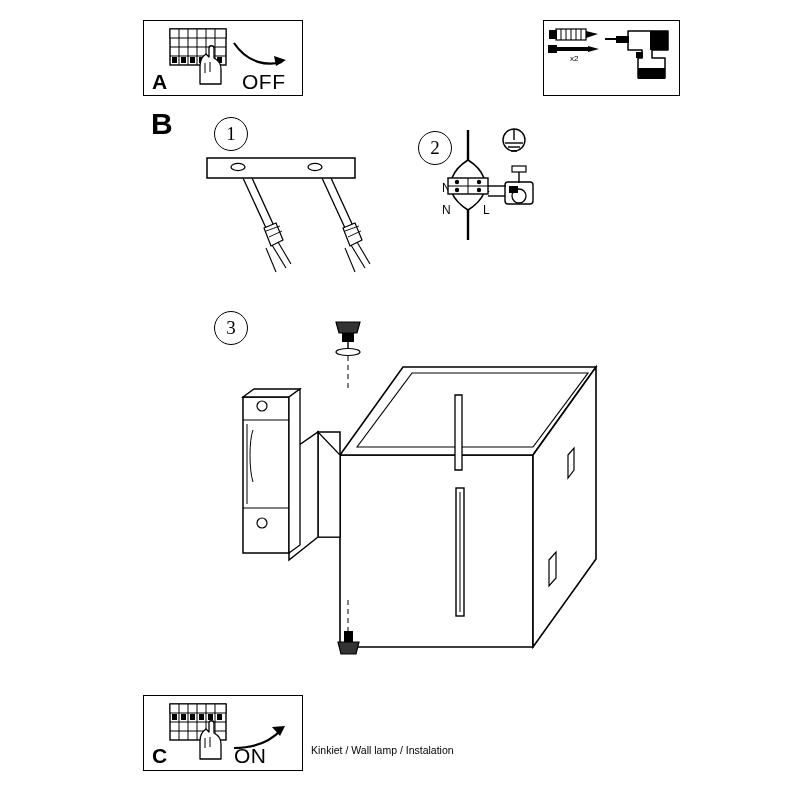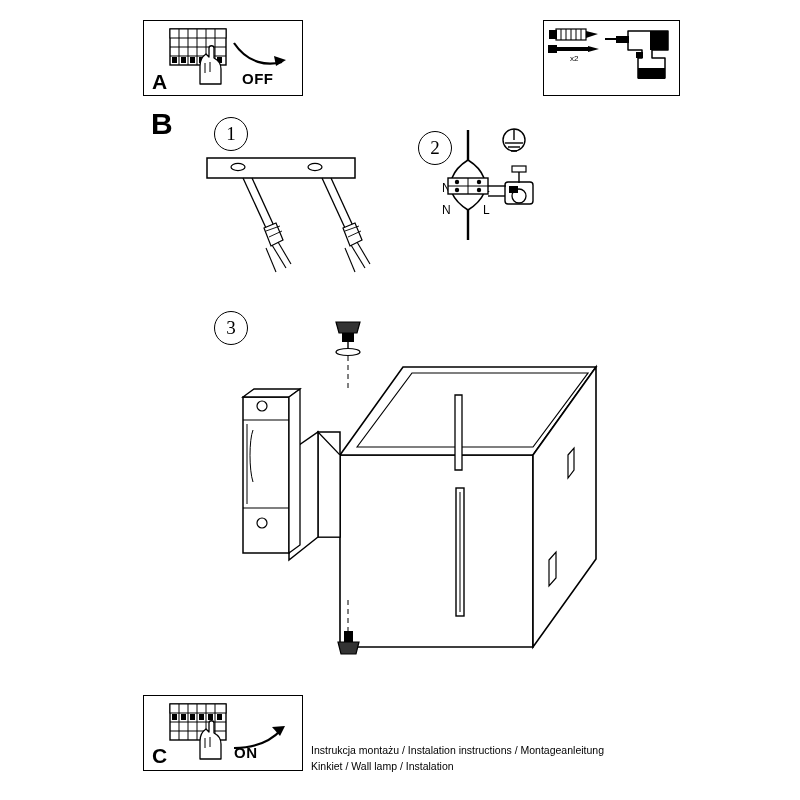--- a/index.html
+++ b/index.html
@@ -31,22 +31,22 @@
     font-size: 21px;
     font-weight: 700;
     font-family: "Liberation Sans", sans-serif;
   }
   .letter-big {
     font-size: 30px;
     font-weight: 700;
   }
   .onoff {
     position: absolute;
-    font-size: 15px;
-    font-weight: 700;
+    font-size: 21px;
+    font-weight: 400;
     letter-spacing: 0.5px;
   }
   .circ-num {
     position: absolute;
     width: 34px;
     height: 34px;
     border: 1.6px solid #000;
     border-radius: 50%;
     box-sizing: border-box;
     text-align: center;
@@ -96,21 +96,20 @@
   <div class="circ-num" style="left:214px; top:117px;">1</div>
   <div class="circ-num" style="left:418px; top:131px;">2</div>
   <div class="circ-num" style="left:214px; top:311px;">3</div>
 
   <div class="term-label" style="left:442px; top:181px;">N</div>
   <div class="term-label" style="left:483px; top:181px;">L</div>
   <div class="term-label" style="left:442px; top:203px;">N</div>
   <div class="term-label" style="left:483px; top:203px;">L</div>
 
   <div class="footer-text" style="left:311px; top:742px; width:440px;">
-    <div>Instrukcja montażu / Instalation instructions / Montageanleitung</div>
     <div>Kinkiet  / Wall lamp / Instalation</div>
   </div>
 
   <svg class="layer" viewBox="0 0 800 800" xmlns="http://www.w3.org/2000/svg">
 
     <g>
       <rect x="170" y="29" width="56" height="36" fill="#fff" stroke="#000" stroke-width="1.4"></rect>
       <rect x="170" y="29" width="56" height="9" fill="#fff" stroke="#000" stroke-width="1"></rect>
 
       <line x1="179" y1="29" x2="179" y2="65" stroke="#000" stroke-width="1"></line>

